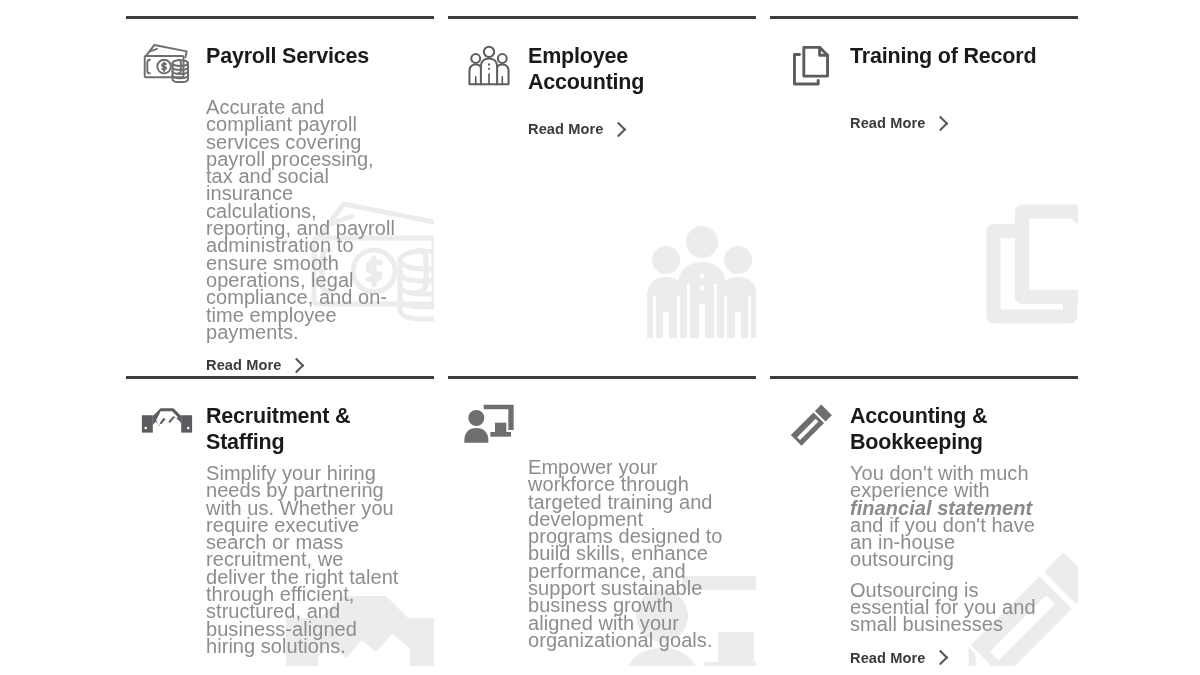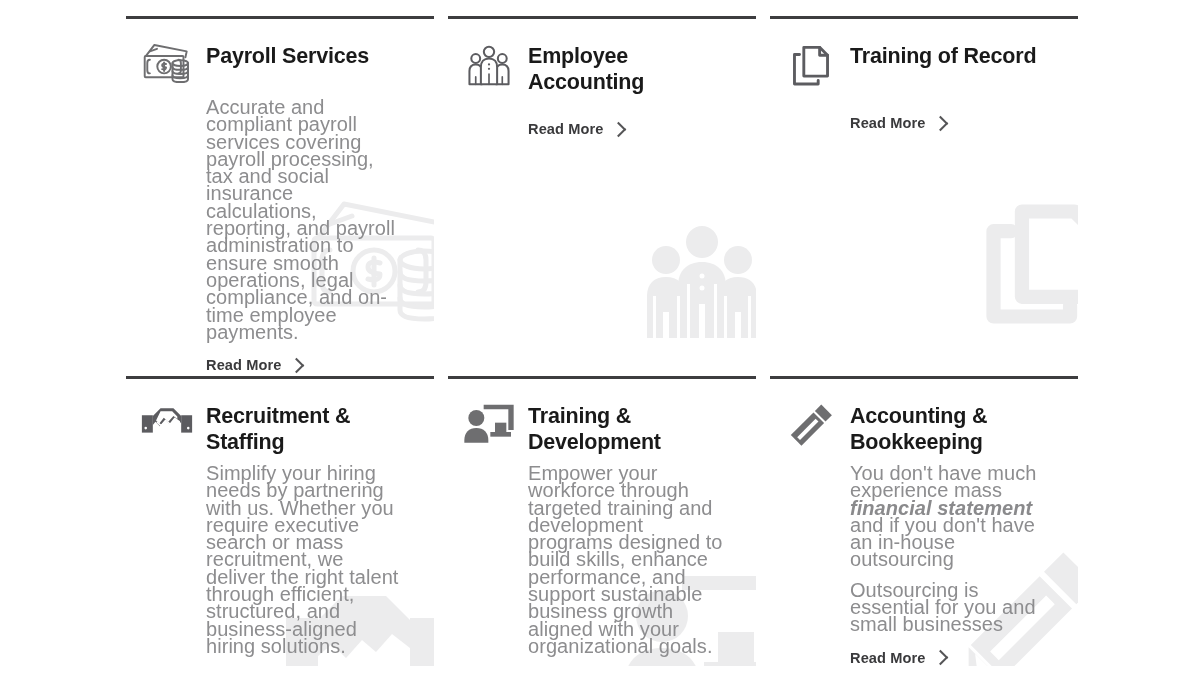--- a/index.html
+++ b/index.html
@@ -358,21 +358,20 @@
             <svg width="52" height="42" viewBox="0 0 156 124" aria-hidden="true">
               <g fill="#6e6e70">
                 <circle cx="40" cy="44" r="24"></circle>
                 <path d="M40 74 C18 74 4 88 4 110 L4 118 L76 118 L76 110 C76 88 62 74 40 74 Z"></path>
                 <path d="M62 4 L152 4 L152 80 L136 80 L136 18 L62 18 Z"></path>
                 <rect x="96" y="58" width="34" height="28"></rect>
                 <rect x="82" y="86" width="62" height="14"></rect>
               </g>
             </svg>
           </span>
-          <h3 class="card-title">Training &amp; Development</h3>
         </div>
         <div class="card-body">
           <p>Empower your workforce through targeted training and development programs designed to build skills, enhance performance, and support sustainable business growth aligned with your organizational goals.</p>
           <a class="read-more" href="#">
             <span>Read More</span>
             <span class="chev"></span>
           </a>
         </div>
       </div>
     </div>
@@ -401,21 +400,21 @@
               </g>
               <g fill="#ffffff">
                 <path d="M78 44 L86 52 L34 104 L26 96 Z"></path>
                 <path d="M12 96 L14 112 L30 114 Z"></path>
               </g>
             </svg>
           </span>
           <h3 class="card-title">Accounting &amp; Bookkeeping</h3>
         </div>
         <div class="card-body">
-          <p><span>You don't have much experience mass </span><em>financial statement</em><span> and if you don't have an in-house outsourcing</span></p>
+          <p><span>You don't with much experience with </span><em>financial statement</em><span> and if you don't have an in-house outsourcing</span></p>
           <p><span>Outsourcing  is essential for you and small businesses</span></p>
           <a class="read-more" href="#">
             <span>Read More</span>
             <span class="chev"></span>
           </a>
         </div>
       </div>
     </div>
   </div>
 </div>

